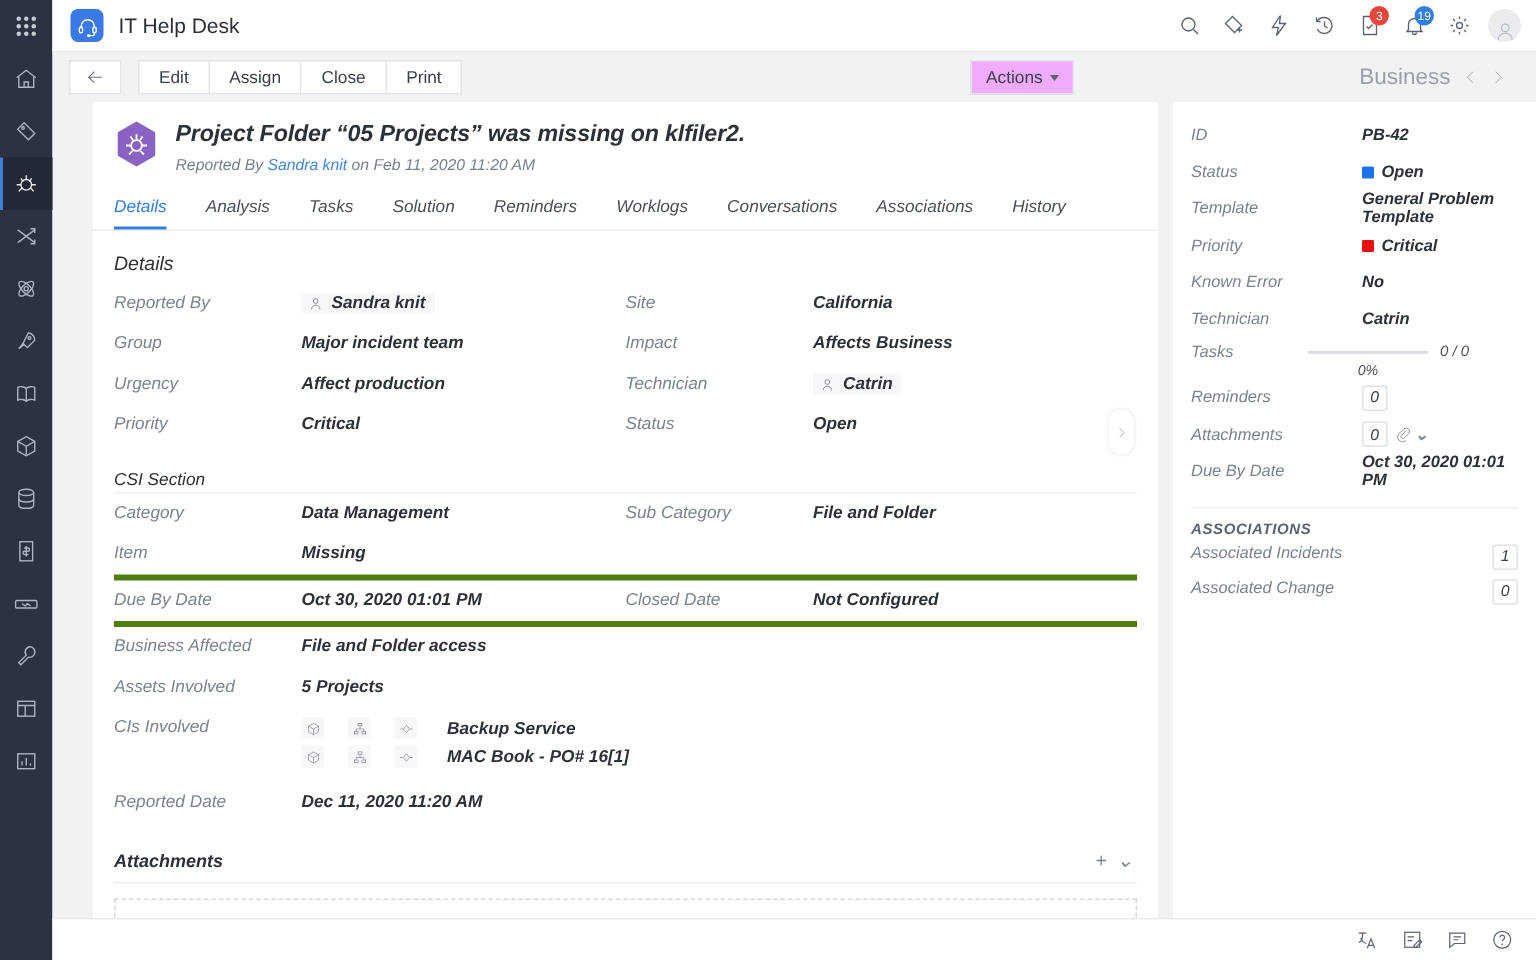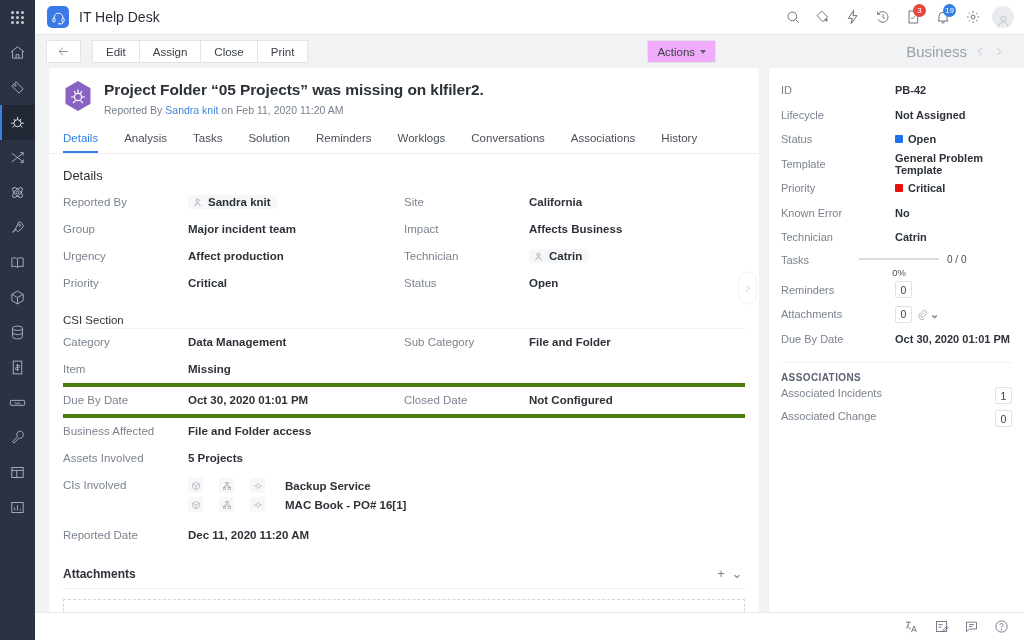--- a/index.html
+++ b/index.html
@@ -93,21 +93,21 @@
   #actionsbtn {
     height: 23px; background: #f0abfc; border: 1px solid #e2e4e8; font-size: 11.5px;
     color: #3a4048; padding: 0 9px; display: flex; align-items: center; gap: 5px; cursor: pointer;
   }
   .chev { width: 0; height: 0; border-left: 3.5px solid transparent; border-right: 3.5px solid transparent; border-top: 4px solid #5c6370; }
   #modulelabel { font-size: 15px; color: #9aa0aa; margin: 0 4px 0 0; }
   .navchev { width: 18px; display: flex; align-items: center; justify-content: center; cursor: pointer; }
   .navchev svg { width: 11px; height: 13px; stroke: #9aa0aa; fill: none; stroke-width: 1.3; }
 
   
-  #bodywrap { flex: 1; display: flex; padding: 0 0 0 14px; min-height: 0; position: relative; }
+  #bodywrap { flex: 1; display: flex; padding: 0 0 0 27px; min-height: 0; position: relative; font-style: italic; }
   #main {
     width: 710px; background: #fff; flex: 0 0 710px; overflow: hidden;
     display: flex; flex-direction: column;
   }
   #rightpanel {
     flex: 1; background: #fff; margin-left: 9px; padding: 10px 12px 0 12px;
     overflow: hidden; border-left: 1px solid #f0f1f3;
   }
   #collapse {
     position: absolute; left: 704px; top: 205px; width: 17px; height: 30px;
@@ -634,24 +634,20 @@
 
       </div>
     </div>
 
     <div id="rightpanel">
       <div class="prow">
         <div class="plabel">ID</div>
         <div class="pval">PB-42</div>
       </div>
       <div class="prow">
-        <div class="plabel">Lifecycle</div>
-        <div class="pval">Not Assigned</div>
-      </div>
-      <div class="prow">
         <div class="plabel">Status</div>
         <div class="pval">
           <span class="sq" style="background:#1a73e8"></span>
           <span>Open</span>
         </div>
       </div>
       <div class="prow">
         <div class="plabel">Template</div>
         <div class="pval">General Problem Template</div>
       </div>

